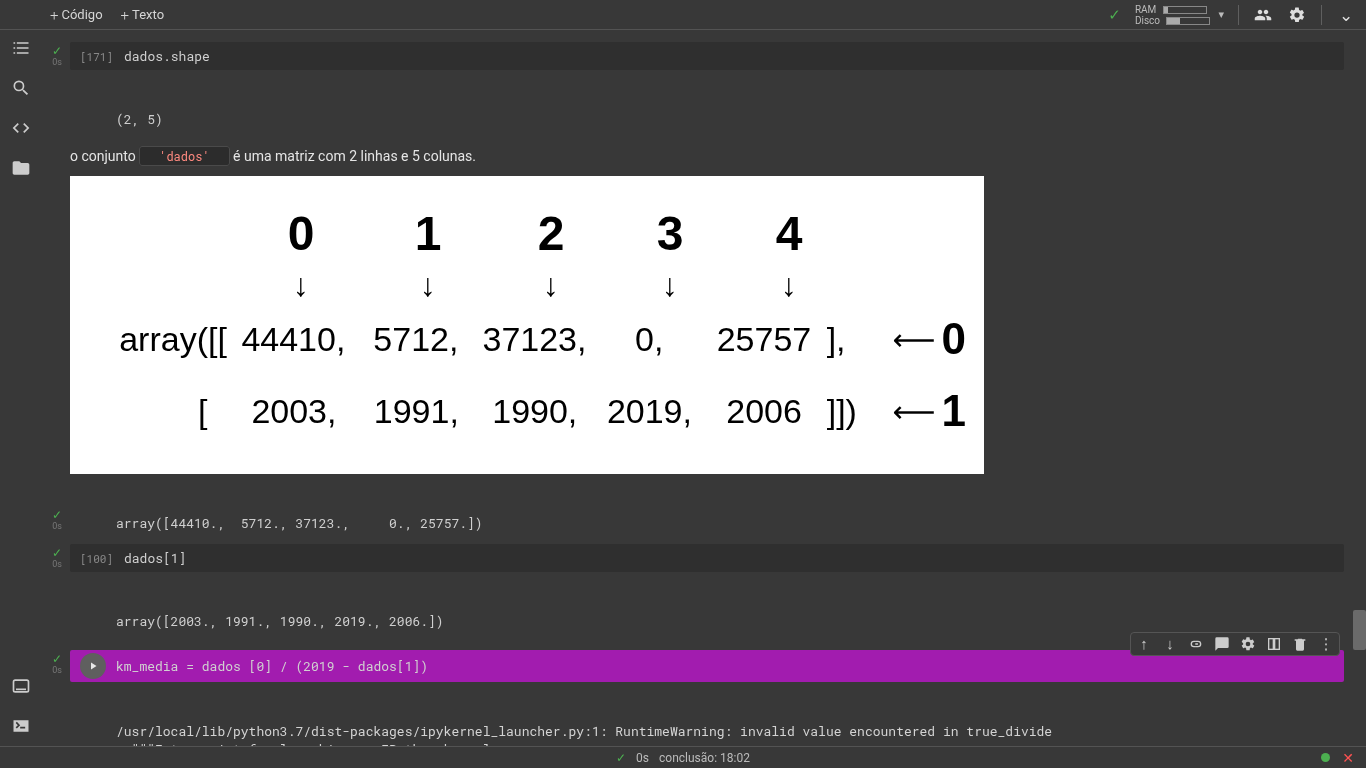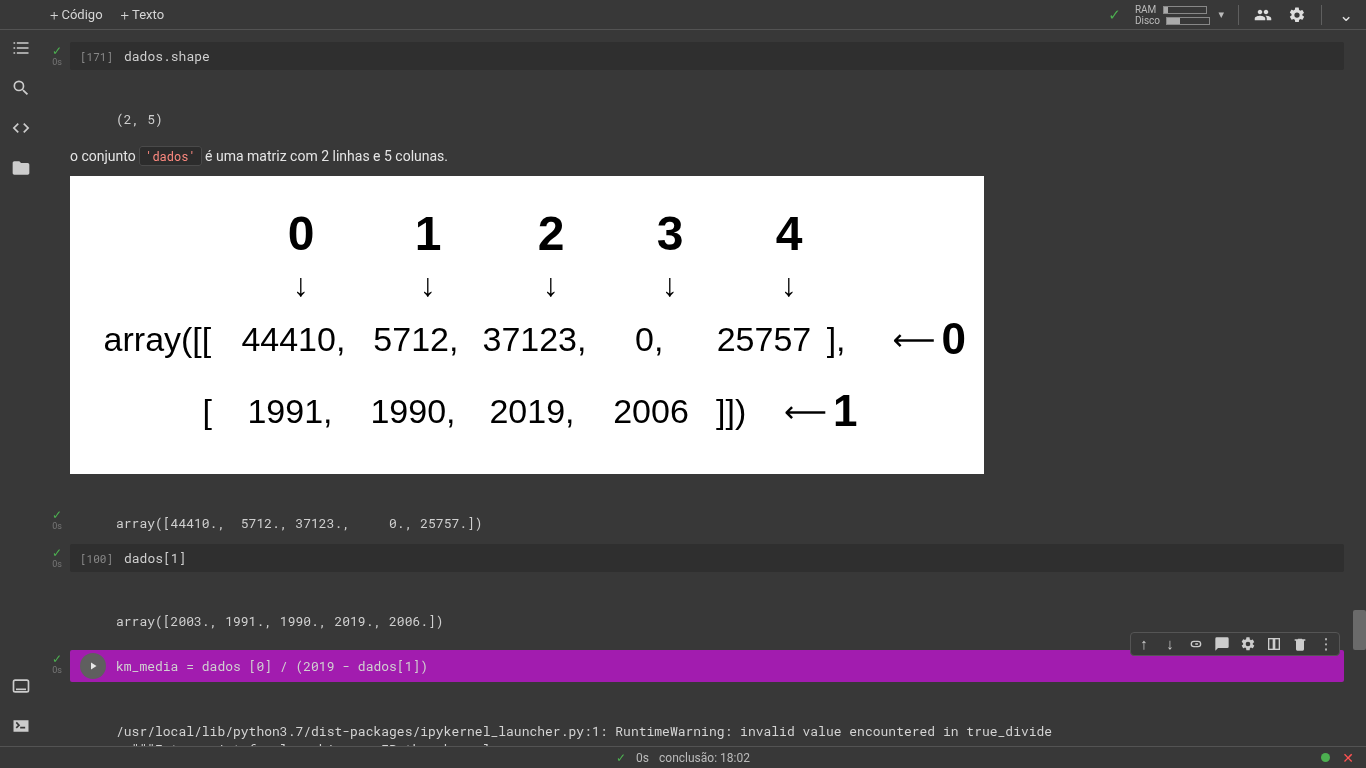--- a/index.html
+++ b/index.html
@@ -162,21 +162,21 @@
       margin: 18px 0 12px 24px;
       font-size: 14px;
       color: #e5e5e5;
     }
     .inline-code {
       background: #2c2c2c;
       border: 1px solid #4a4a4a;
       border-radius: 3px;
       font-family: "Roboto Mono", monospace;
       font-size: 12px;
-      padding: 1px 5px;
+      padding: 1px 19px;
       color: #ff8a80;
     }
 
     
     .diagram {
       background: #fff;
       color: #000;
       margin: 10px 0 16px 24px;
       width: 914px;
       padding: 30px 18px 38px 18px;
@@ -393,34 +393,35 @@
       <div class="diag-row arrows" style="margin:6px 0 10px 0">
         <div class="diag-lead"></div>
         <div style="width:58px"></div>
         <div class="diag-col c0">↓</div>
         <div class="diag-col c1">↓</div>
         <div class="diag-col c2">↓</div>
         <div class="diag-col c3">↓</div>
         <div class="diag-col c4">↓</div>
       </div>
       <div class="diag-row values">
-        <div class="diag-lead" style="width:144px;text-align:center;font-size:34px;">array([[</div>
+        <div class="diag-lead" style="width:144px;text-align:right;font-size:34px;">array([[</div>
         <div class="diag-col c0">44410,</div>
         <div class="diag-col c1">5712,</div>
         <div class="diag-col c2">37123,</div>
         <div class="diag-col c3">0,</div>
         <div class="diag-col c4">25757</div>
         <div class="bracket-close">],</div>
         <div class="row-tag">
           <span class="arrow">⟵</span>
           <span class="num">0</span>
         </div>
       </div>
       <div class="diag-row values" style="margin-top:22px">
         <div class="diag-lead" style="width:144px;text-align:right;padding-right:20px;">[</div>
+        <div class="diag-col c0">2003,</div>
         <div class="diag-col c1">1991,</div>
         <div class="diag-col c2">1990,</div>
         <div class="diag-col c3">2019,</div>
         <div class="diag-col c4">2006</div>
         <div class="bracket-close">]])</div>
         <div class="row-tag">
           <span class="arrow">⟵</span>
           <span class="num">1</span>
         </div>
       </div>

